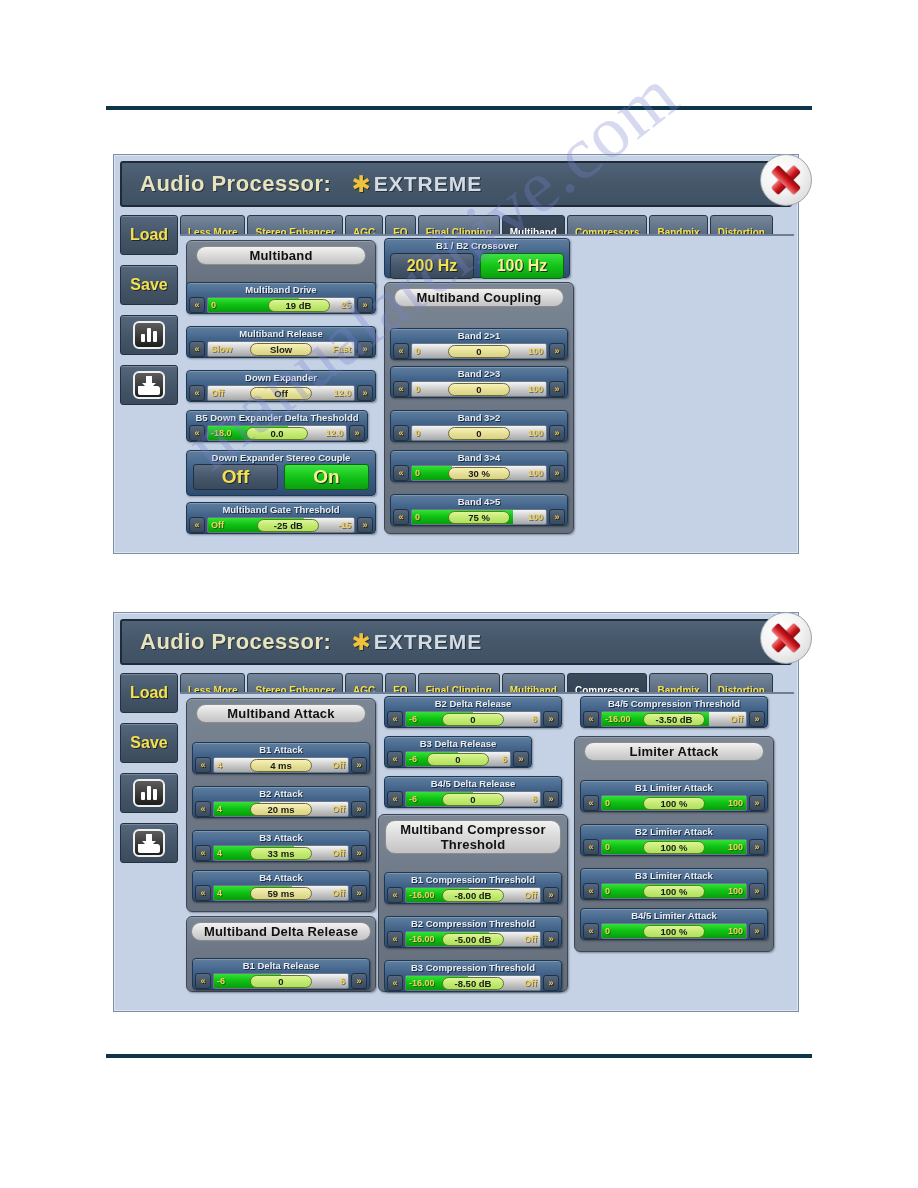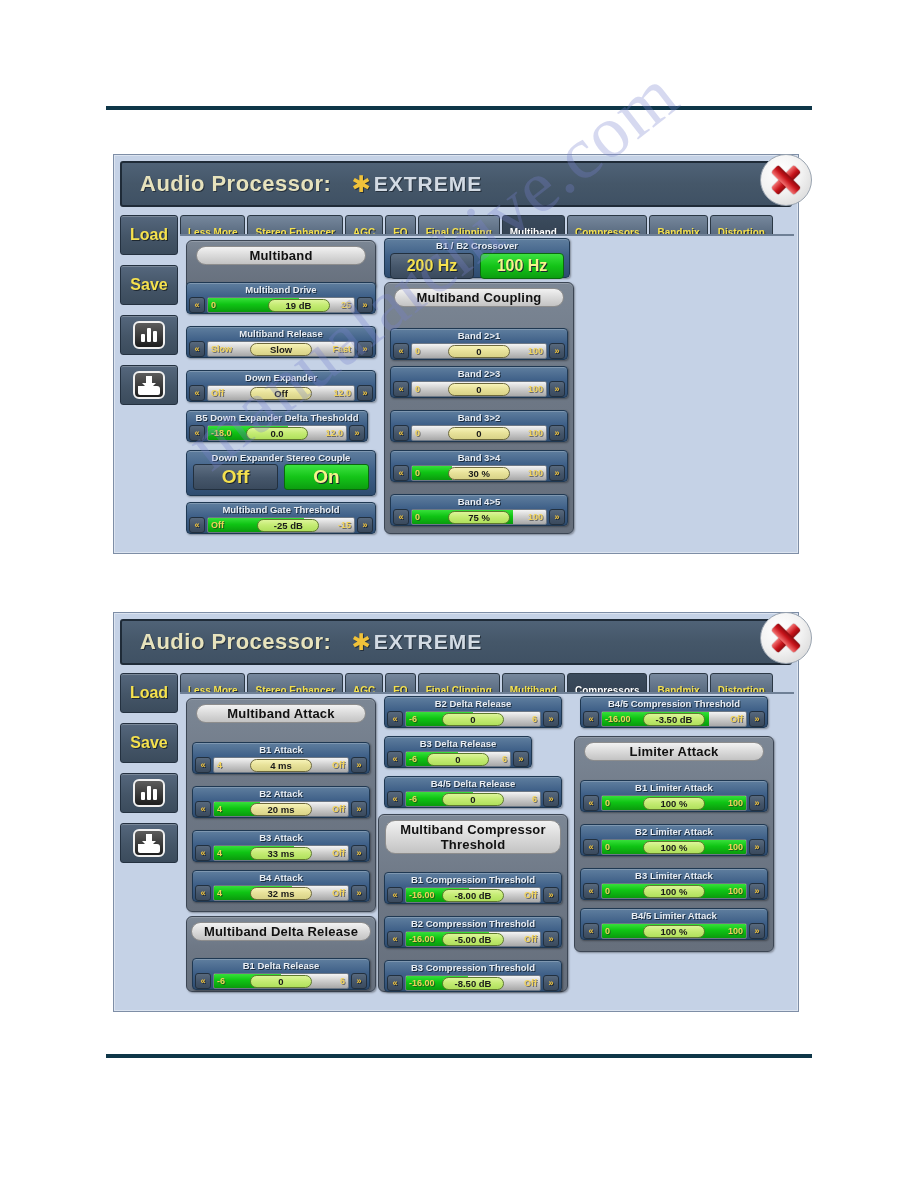--- a/index.html
+++ b/index.html
@@ -568,21 +568,21 @@
           </div>
         </div>
       <div class="ctrl" style="left:12px; top:176px; width:178px; height:32px;">
           <div class="ctrl-label">B4 Attack</div>
           <div class="ctrl-row">
             <div class="arrow-btn">«</div>
             <div class="track">
               <div class="fill" style="width: 58%;"></div>
               <span class="tmin">4</span>
               <span class="tmax">Off</span>
-              <div class="thumb" style="left: 50%;">32 ms</div>
+              <div class="thumb" style="left: 50%;">59 ms</div>
             </div>
             <div class="arrow-btn">»</div>
           </div>
         </div>
 
       <div class="group" style="left:6px; top:222px; width:190px; height:76px;">
         <div class="group-title" style="width:180px;">Multiband Delta Release</div>
       </div>
       <div class="ctrl" style="left:12px; top:264px; width:178px; height:32px;">
           <div class="ctrl-label">B1 Delta Release</div>

